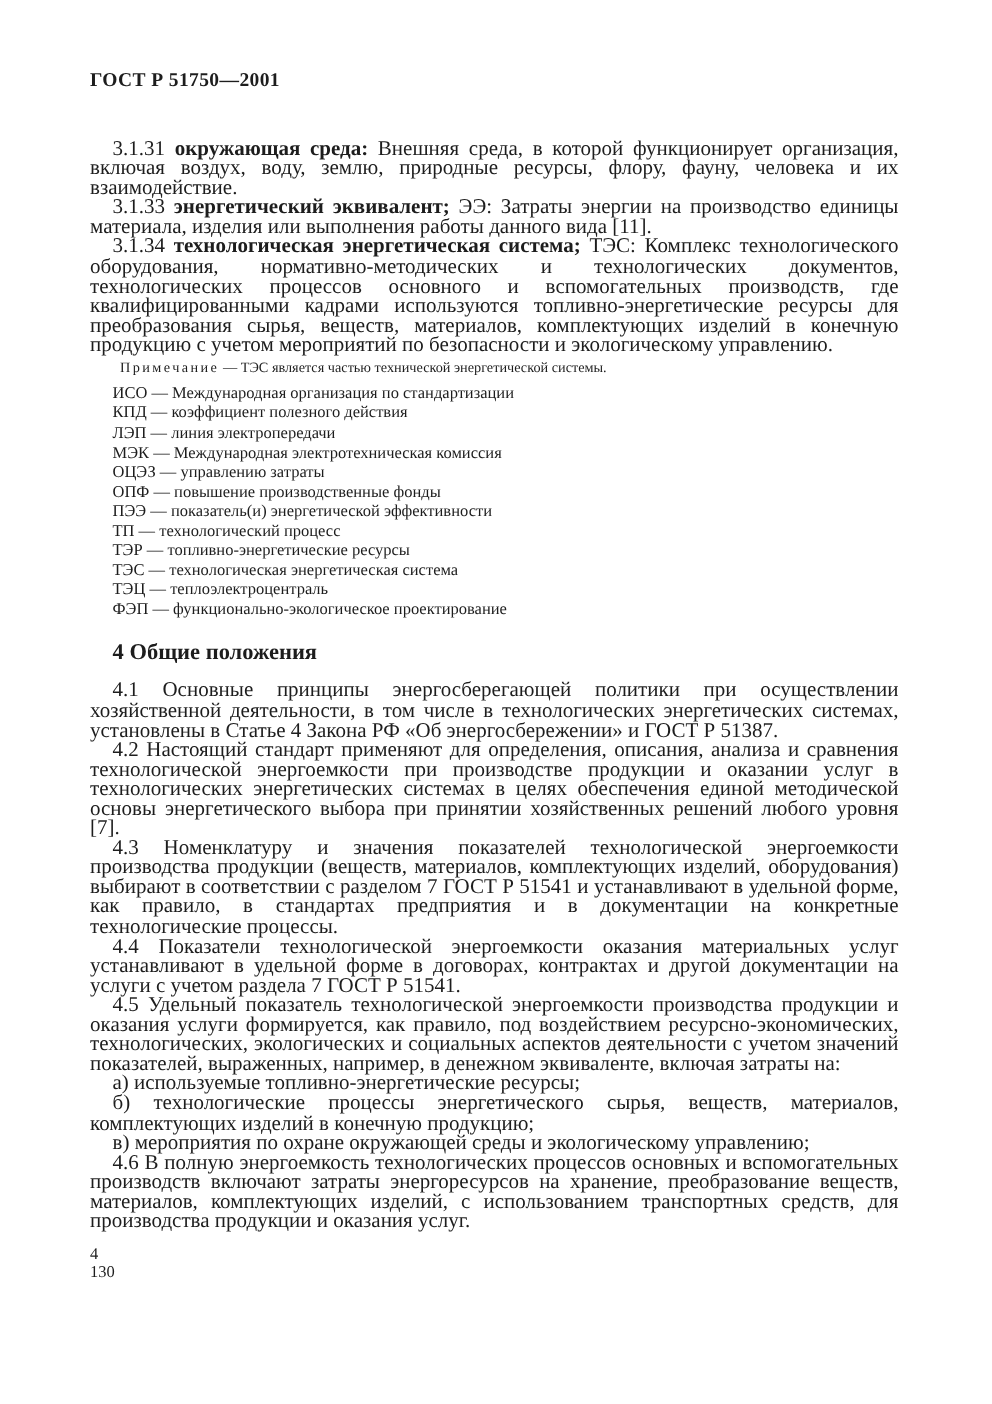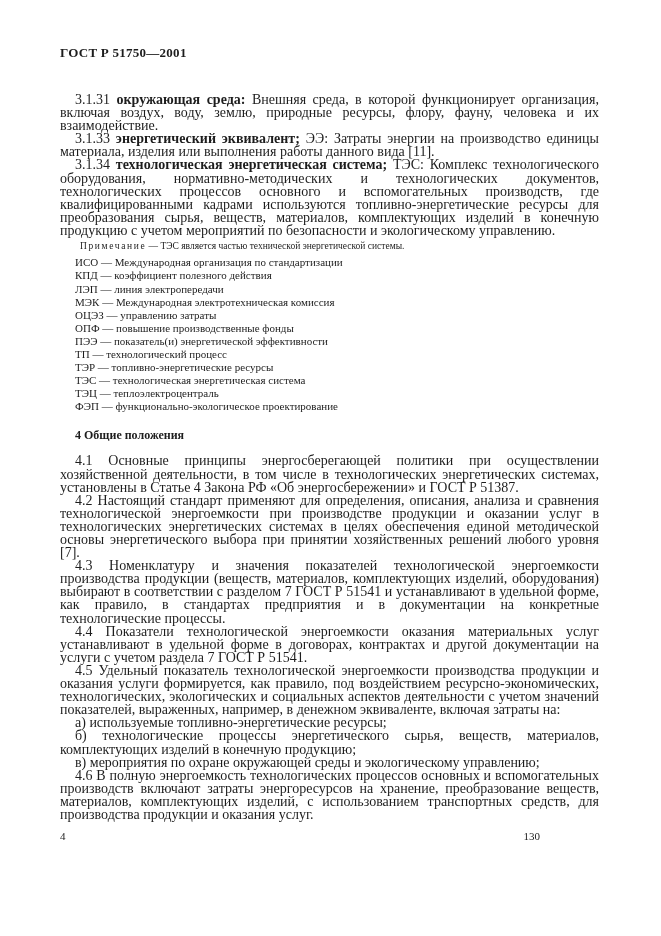--- a/index.html
+++ b/index.html
@@ -36,36 +36,36 @@
     text-align: justify;
     margin: 4px 0;
   }
   .note-label { letter-spacing: 0.17em; }
   .abbr-line {
     font-size: 11px;
     line-height: 13.1px;
     margin-left: 15px;
   }
   h2.section-heading {
-    font-size: 12px;
+    font-size: 15px;
     line-height: 15px;
     font-weight: bold;
     margin: 15px 0 11px 15px;
   }
   .doc-footer {
     position: absolute;
     top: 830px;
     left: 60px;
     width: 539px;
     height: 14px;
     font-size: 11px;
     line-height: 13px;
   }
   .footer-left { position: absolute; left: 0; top: 0; }
-  .footer-center { position: absolute; left: 0; top: 0; width: 480px; text-align: right; font-family: Liberation Serif, serif; }
+  .footer-center { position: absolute; left: 0; top: 12px; width: 480px; text-align: left; font-family: Liberation Serif, serif; }
 </style>
 </head>
 <body>
 
 <div class="page">
   <div class="doc-header">ГОСТ Р 51750—2001</div>
 
   <div class="doc-body" id="doc-body">
       <p class="para">3.1.31 <b class="term">окружающая среда:</b> Внешняя среда, в которой функционирует организация, включая воздух, воду, землю, природные ресурсы, флору, фауну, человека и их взаимодействие.</p>
       <p class="para">3.1.33 <b class="term">энергетический эквивалент;</b> ЭЭ: Затраты энергии на производство единицы материала, изделия или выполнения работы данного вида [11].</p>

